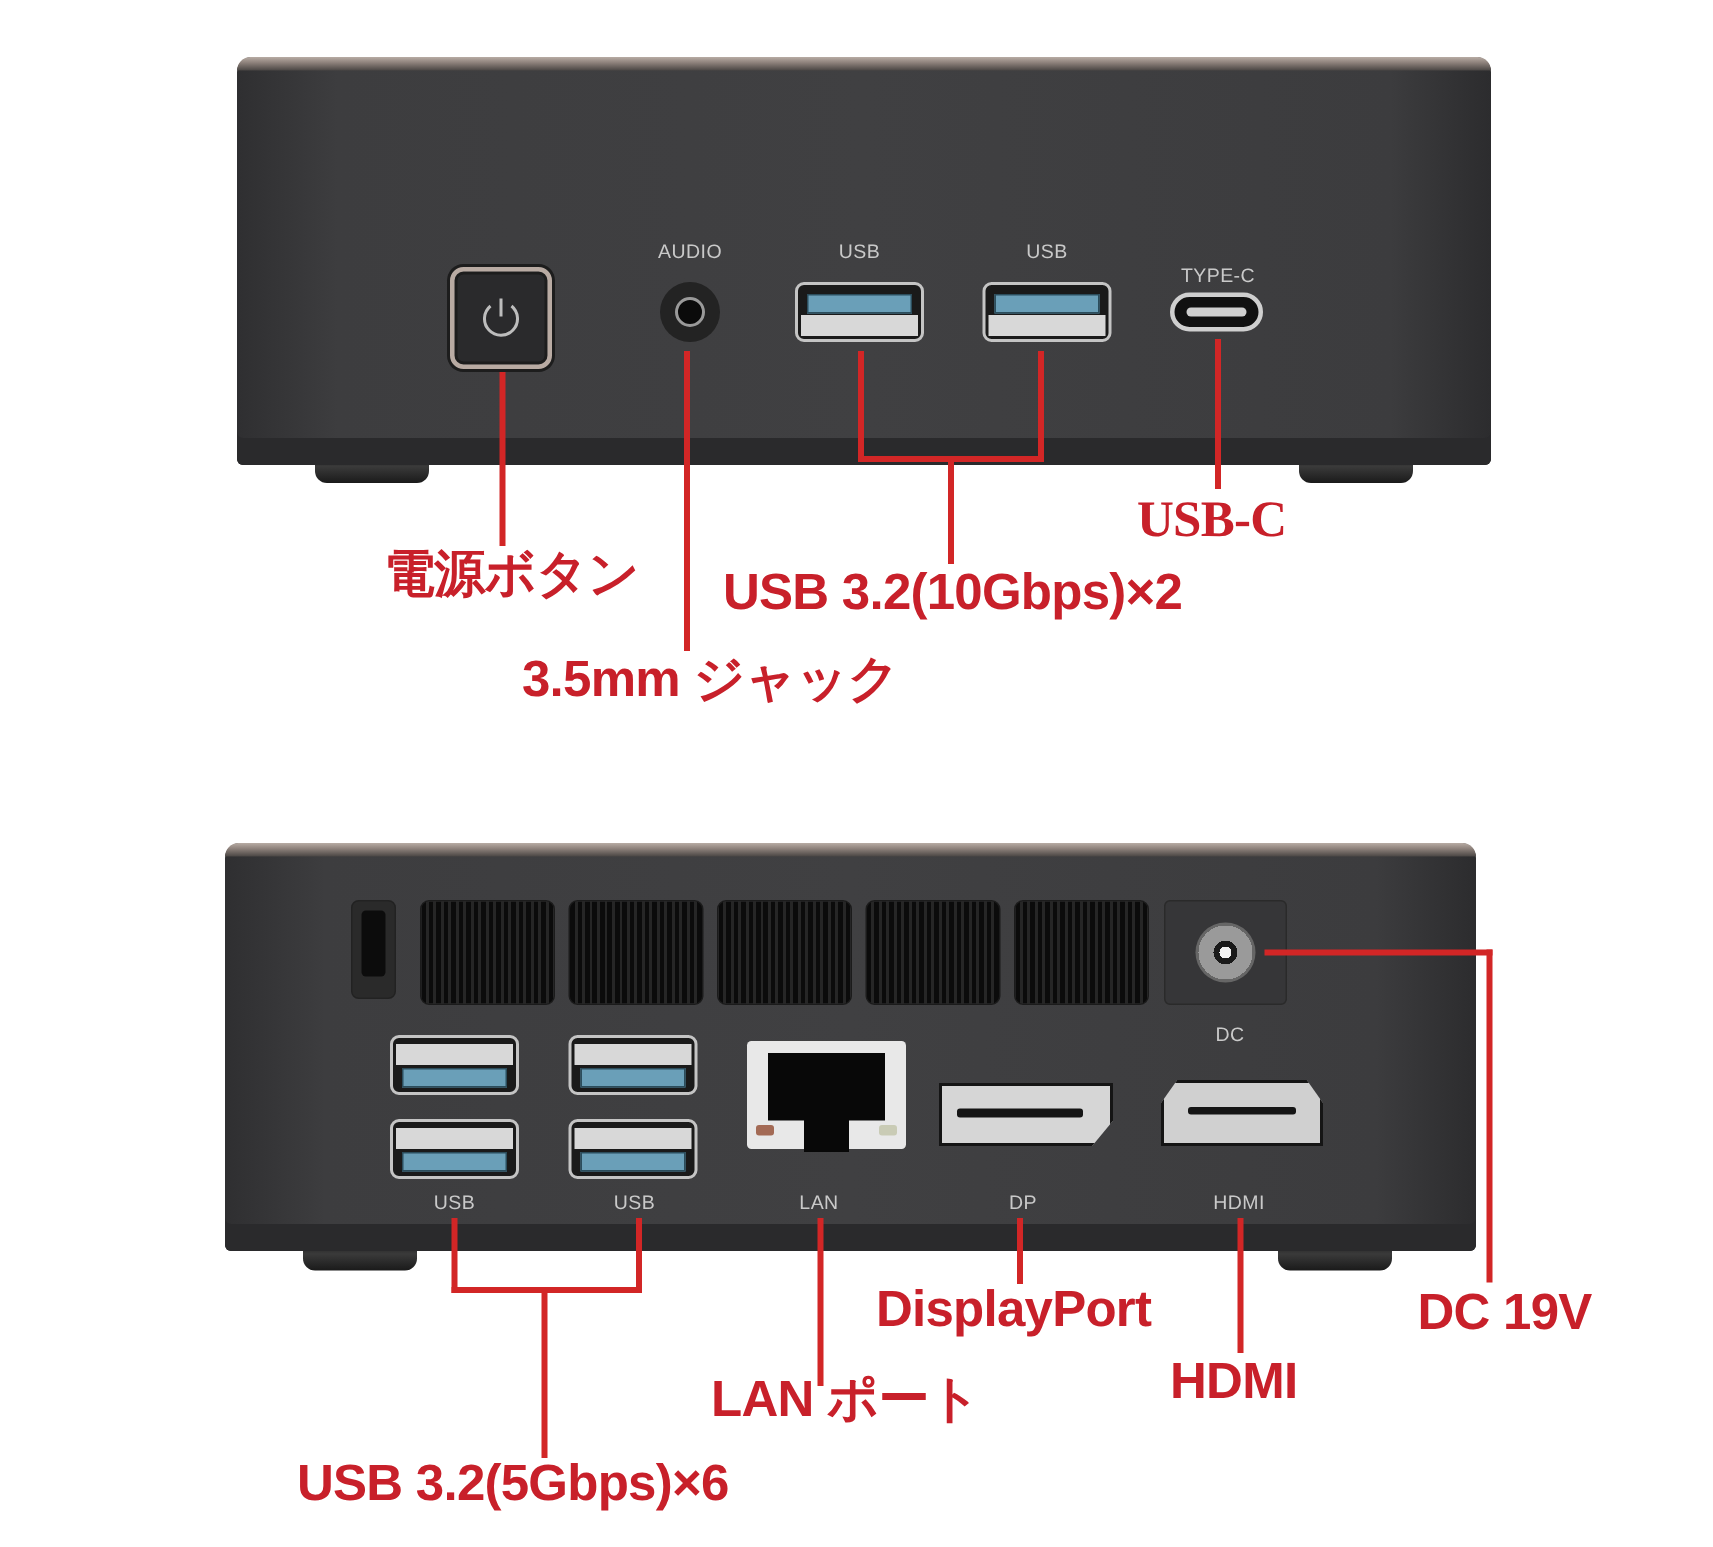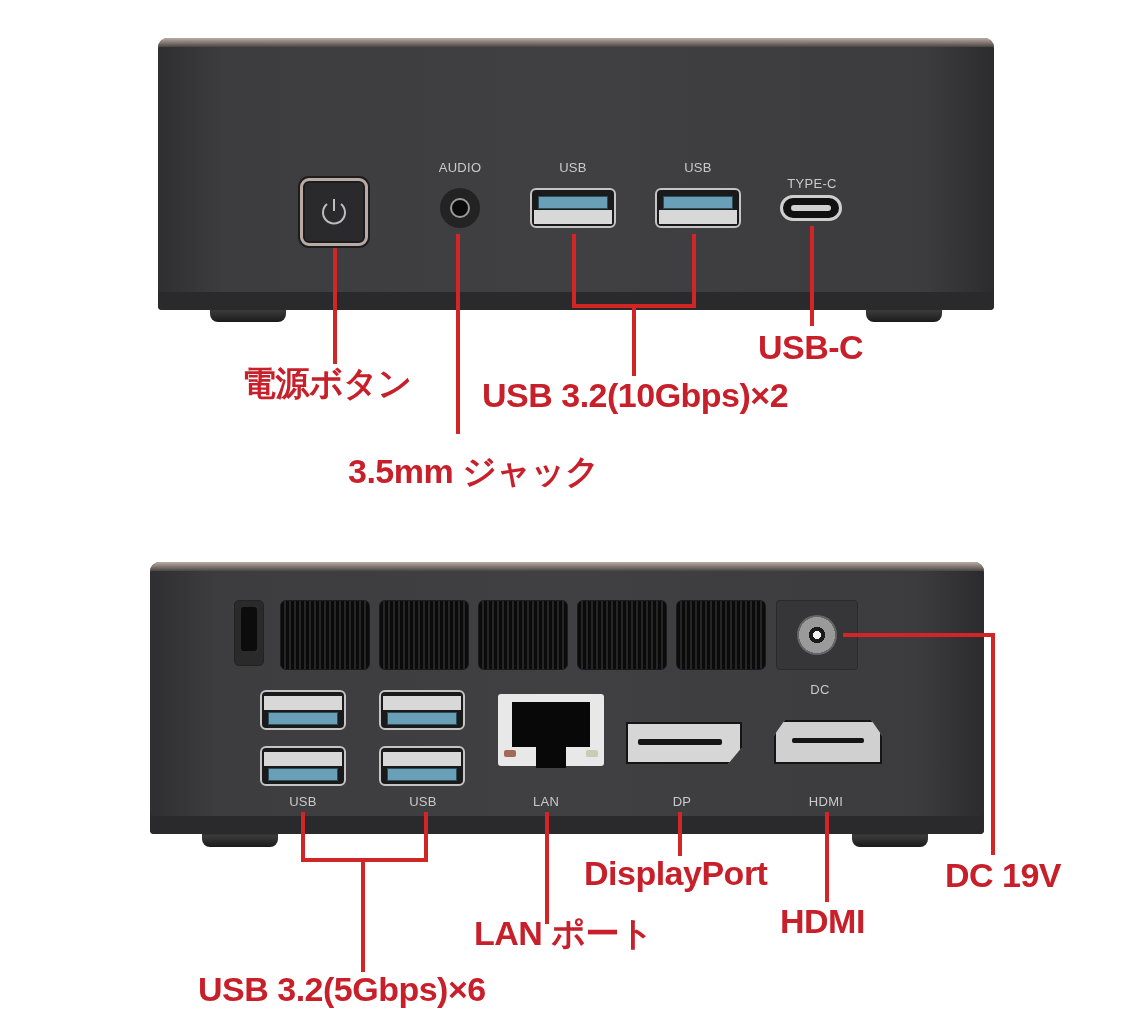--- a/index.html
+++ b/index.html
@@ -130,24 +130,24 @@
 </div>
 
 <div class="rline" style="left:333px; top:248px; width:4px; height:116px;"></div>
 <div class="rline" style="left:456px; top:234px; width:4px; height:200px;"></div>
 <div class="rline" style="left:572px; top:234px; width:4px; height:74px;"></div>
 <div class="rline" style="left:692px; top:234px; width:4px; height:74px;"></div>
 <div class="rline" style="left:572px; top:304px; width:124px; height:4px;"></div>
 <div class="rline" style="left:632px; top:304px; width:4px; height:72px;"></div>
 <div class="rline" style="left:810px; top:226px; width:4px; height:100px;"></div>
 
-<div class="annot" style="left:242px; top:366px;">電源ボタン</div>
-<div class="annot" style="left:348px; top:454px;">3.5mm ジャック</div>
+<div class="annot" style="left:256px; top:366px;">電源ボタン</div>
+<div class="annot" style="left:348px; top:436px;">3.5mm ジャック</div>
 <div class="annot" style="left:482px; top:378px;">USB 3.2(10Gbps)×2</div>
-<div class="annot" style="left:758px; top:330px;">USB-C</div>
+<div class="annot" style="left:758px; top:330px;font-family:Liberation Serif, serif;">USB-C</div>
 
 <div class="foot" style="left:202px; top:825px; width:76px;"></div>
 <div class="foot" style="left:852px; top:825px; width:76px;"></div>
 
 <div class="device" style="left:150px; top:562px; width:834px; height:272px;">
   <div class="lock-slot" style="left:84px; top:38px;"></div>
 
   <div class="vent" style="left:130px; top:38px;"></div>
   <div class="vent" style="left:229px; top:38px;"></div>
   <div class="vent" style="left:328px; top:38px;"></div>

